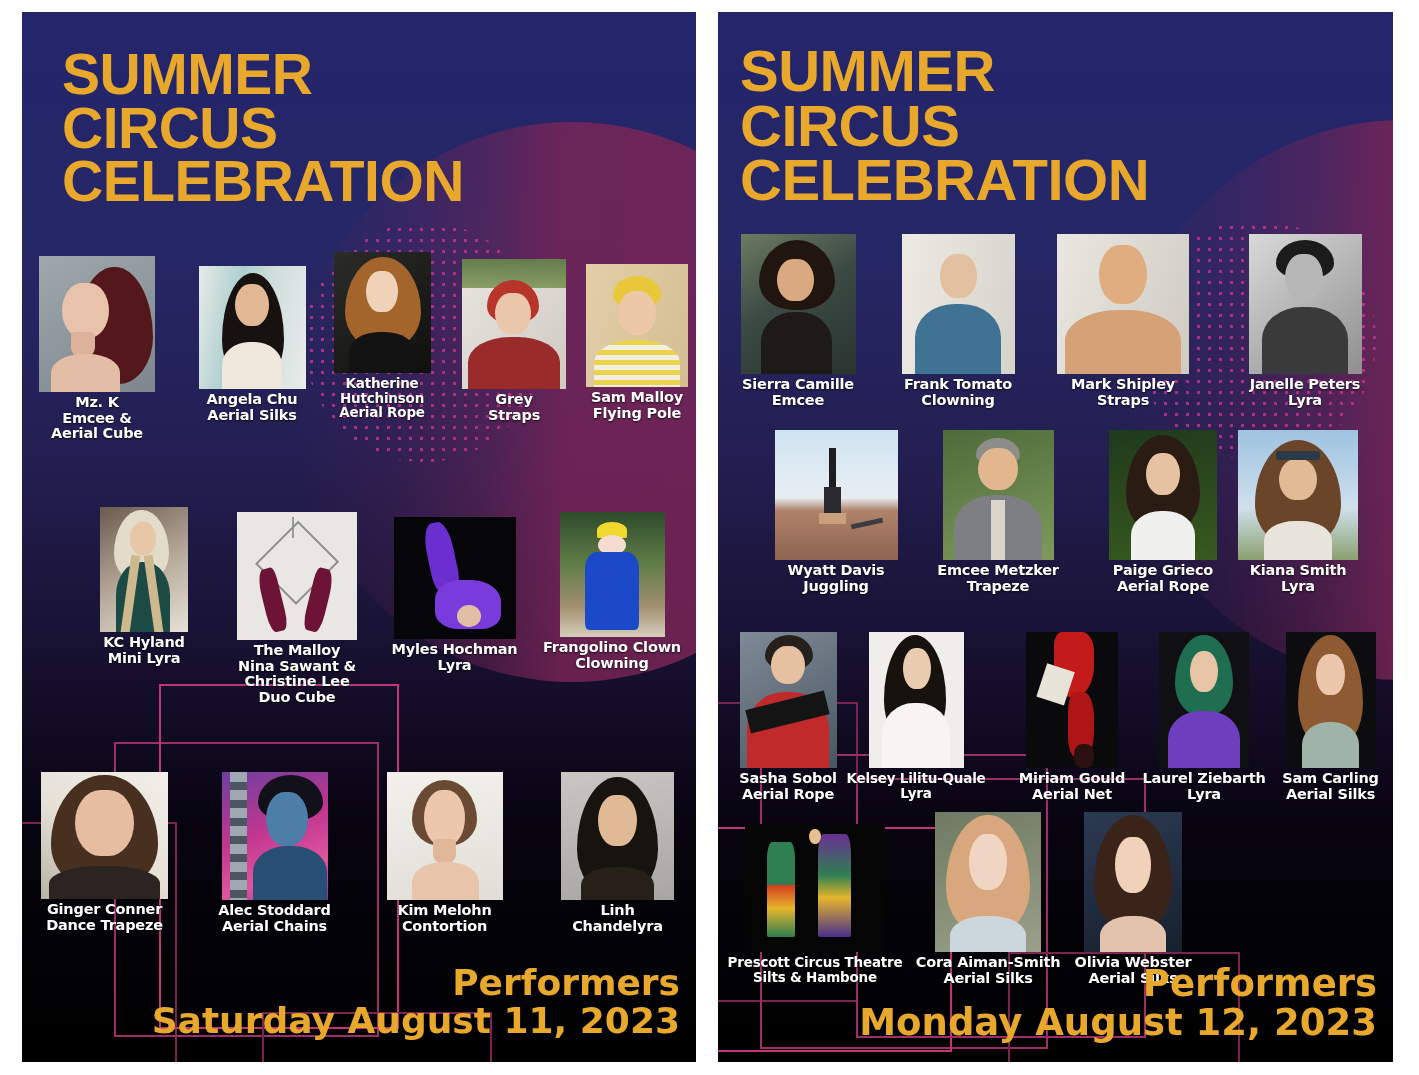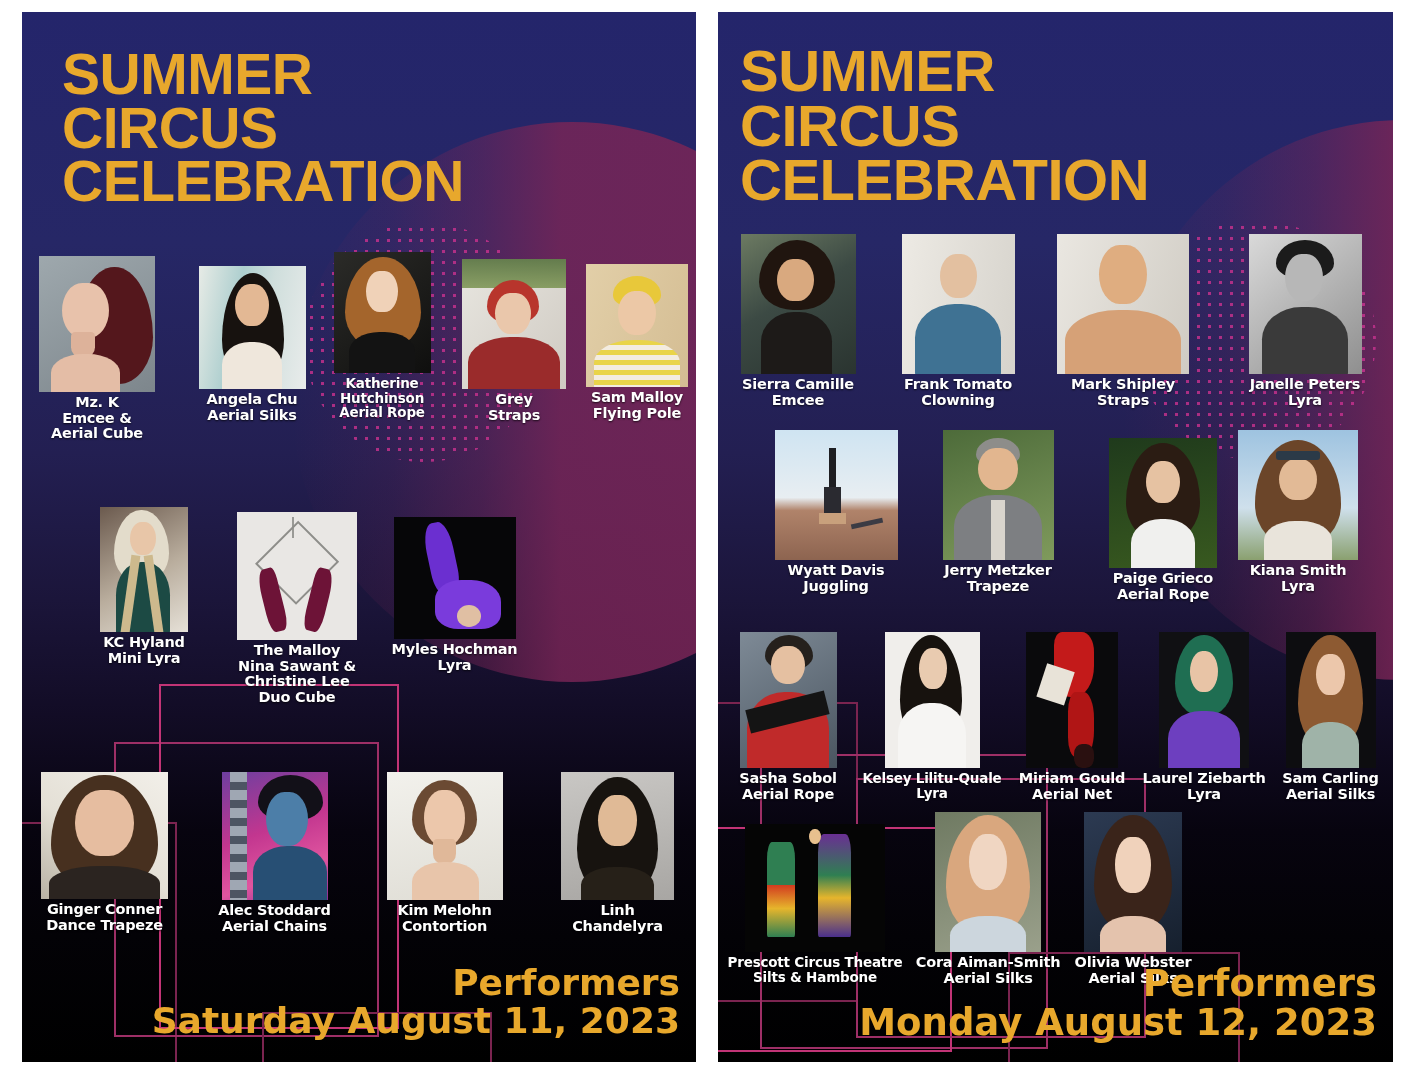--- a/index.html
+++ b/index.html
@@ -261,20 +261,32 @@
           <div class="bgwash" style="background:#060608;"></div>
           <div class="shape" style="left:28%; top:4%; width:22%; height:58%; background:#6b2fd0; border-radius:40% 40% 30% 30%; transform:rotate(-12deg);"></div>
           <div class="shape" style="left:34%; top:52%; width:54%; height:40%; background:#7a3bdc; border-radius:40% 45% 30% 35%;"></div>
           <div class="shape" style="left:52%; top:72%; width:20%; height:18%; background:#e0bfa3; border-radius:50%;"></div>
         </div>
       </div>
       <div class="cap"><span>Myles Hochman</span>
 <span>Lyra</span></div>
     </div>
 
+    <div class="card" style="left:520px; top:500px; width:140px;">
+      <div class="photo" style="width:105px; height:125px;">
+        <div class="ph-art">
+          <div class="bgwash" style="background:linear-gradient(180deg,#2e4a2a 0%,#5d7c46 40%,#a08f6e 75%,#d6cdbc 100%);"></div>
+          <div class="shape" style="left:36%; top:8%; width:28%; height:13%; background:#f0d82c; border-radius:50% 50% 10% 10%;"></div>
+          <div class="shape" style="left:37%; top:18%; width:26%; height:16%; background:#f4ddd0; border-radius:50%;"></div>
+          <div class="shape" style="left:24%; top:32%; width:52%; height:62%; background:#1b49c8; border-radius:22% 22% 8% 8%;"></div>
+        </div>
+      </div>
+      <div class="cap"><span>Frangolino Clown</span>
+<span>Clowning</span></div>
+    </div>
 
     <div class="card" style="left:15px; top:760px; width:135px;">
       <div class="photo" style="width:127px; height:127px;">
         <div class="ph-art">
           <div class="bgwash" style="background:linear-gradient(215deg,#f2efe9 0%,#e4e0d6 55%,#b9b2a4 100%);"></div>
           <div class="hair" style="left:8%; top:2%; width:84%; height:92%; background:#47301f;"></div>
           <div class="face" style="left:27%; top:14%; width:46%; height:52%; background:#e6bda0;"></div>
           <div class="torso" style="left:6%; top:74%; width:88%; height:30%; background:#2b2420;"></div>
         </div>
       </div>
@@ -412,25 +424,25 @@
     <div class="card" style="left:210px; top:418px; width:140px;">
       <div class="photo" style="width:111px; height:130px;">
         <div class="ph-art">
           <div class="bgwash" style="background:linear-gradient(160deg,#4d6b3a,#7f9a5c);"></div>
           <div class="hair" style="left:30%; top:6%; width:40%; height:22%; background:#8d8d8a;"></div>
           <div class="face" style="left:32%; top:14%; width:36%; height:32%; background:#e2b68f;"></div>
           <div class="torso" style="left:10%; top:50%; width:80%; height:52%; background:#7d7f82;"></div>
           <div class="shape" style="left:44%; top:54%; width:12%; height:48%; background:#d9d5cd;"></div>
         </div>
       </div>
-      <div class="cap"><span>Jerry Metzker</span>
+      <div class="cap"><span>Emcee Metzker</span>
 <span>Trapeze</span></div>
     </div>
 
-    <div class="card" style="left:375px; top:418px; width:140px;margin-top:8px;">
+    <div class="card" style="left:375px; top:418px; width:140px;">
       <div class="photo" style="width:108px; height:130px;">
         <div class="ph-art">
           <div class="bgwash" style="background:linear-gradient(170deg,#1f3a1c,#38591f);"></div>
           <div class="hair" style="left:16%; top:4%; width:68%; height:76%; background:#2b1c13;"></div>
           <div class="face" style="left:34%; top:18%; width:32%; height:32%; background:#e6c2a2;"></div>
           <div class="torso" style="left:20%; top:62%; width:60%; height:40%; background:#f0f0ee;"></div>
         </div>
       </div>
       <div class="cap"><span>Paige Grieco</span>
 <span>Aerial Rope</span></div>
@@ -457,21 +469,21 @@
           <div class="hair" style="left:26%; top:2%; width:50%; height:26%; background:#25201c;"></div>
           <div class="face" style="left:32%; top:10%; width:36%; height:28%; background:#e5c0a1;"></div>
           <div class="torso" style="left:8%; top:44%; width:84%; height:58%; background:#c02a2a;"></div>
           <div class="shape" style="left:8%; top:50%; width:84%; height:18%; background:#141414; transform:rotate(-14deg);"></div>
         </div>
       </div>
       <div class="cap"><span>Sasha Sobol</span>
 <span>Aerial Rope</span></div>
     </div>
 
-    <div class="card" style="left:140px; top:620px; width:148px;">
+    <div class="card" style="left:124px; top:620px; width:148px;">
       <div class="photo" style="width:95px; height:136px;">
         <div class="ph-art">
           <div class="bgwash" style="background:#f0eeeb;"></div>
           <div class="hair" style="left:16%; top:2%; width:66%; height:80%; background:#17120e;"></div>
           <div class="face" style="left:36%; top:12%; width:30%; height:30%; background:#e9cbb0;"></div>
           <div class="torso" style="left:14%; top:52%; width:72%; height:50%; background:#f6f5f3;"></div>
         </div>
       </div>
       <div class="cap small"><span>Kelsey Lilitu-Quale</span>
 <span>Lyra</span></div>

